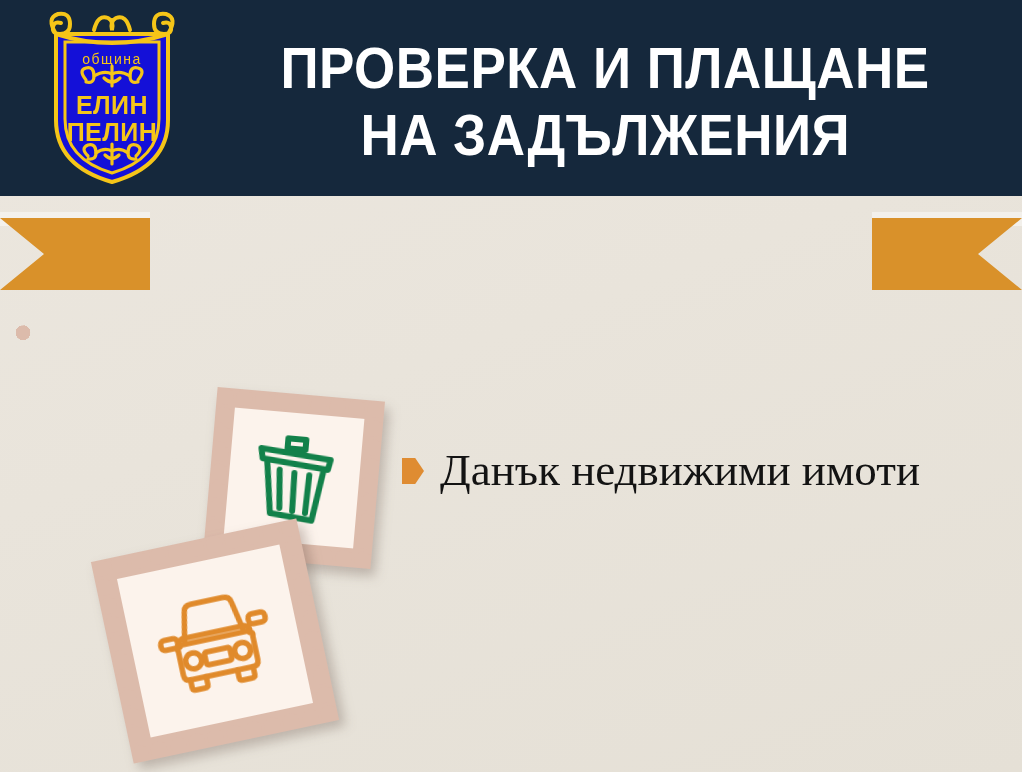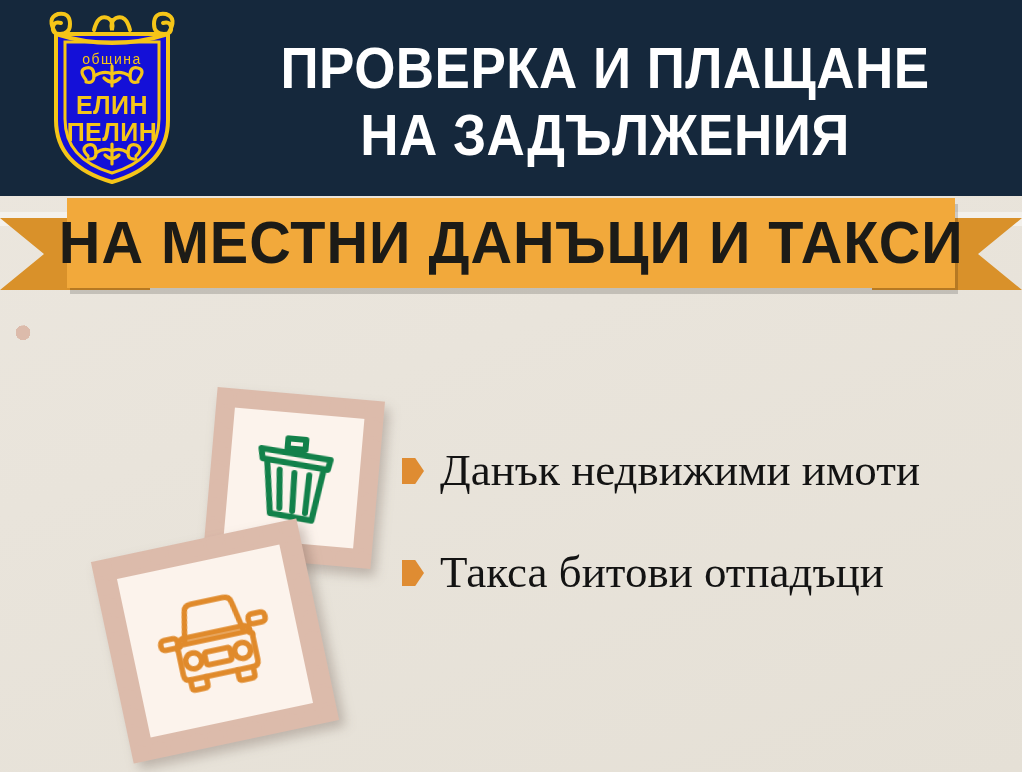--- a/index.html
+++ b/index.html
@@ -45,20 +45,21 @@
   
   .header-title {
     position: absolute;
     left: 190px;
     top: 22px;
     width: 830px;
     height: 160px;
     z-index: 7;
     display: flex;
     flex-direction: column;
+    align-items: center;
     justify-content: center;
     text-align: center;
   }
   .header-title .line {
     color: #ffffff;
     font-family: "Liberation Sans Narrow", "Liberation Sans", sans-serif;
     font-weight: bold;
     font-size: 57px;
     line-height: 1.18;
     letter-spacing: 0.5px;
@@ -255,23 +256,20 @@
   <div class="header-title">
     <div class="line">ПРОВЕРКА И ПЛАЩАНЕ</div>
     <div class="line">НА ЗАДЪЛЖЕНИЯ</div>
   </div>
 
   <div class="ribbon">
     <div class="ribbon-tail-shadow left"></div>
     <div class="ribbon-tail-shadow right"></div>
     <div class="ribbon-tail left"></div>
     <div class="ribbon-tail right"></div>
-    <div class="ribbon-main">
-      <div class="ribbon-text">НА МЕСТНИ ДАНЪЦИ И ТАКСИ</div>
-    </div>
   </div>
 
   <div class="stamp" id="stamp-house">
     <div class="scallops">
         <span style="left: 0px; top: 0px; width: 17px; height: 17px; background: rgb(220, 187, 171);"></span>
         <span style="left: 0px; top: 191px; width: 17px; height: 17px; background: rgb(220, 187, 171);"></span>
         <span style="left: 17.7273px; top: 0px; width: 17px; height: 17px; background: rgb(220, 187, 171);"></span>
         <span style="left: 17.7273px; top: 191px; width: 17px; height: 17px; background: rgb(220, 187, 171);"></span>
         <span style="left: 35.4545px; top: 0px; width: 17px; height: 17px; background: rgb(220, 187, 171);"></span>
         <span style="left: 35.4545px; top: 191px; width: 17px; height: 17px; background: rgb(220, 187, 171);"></span>
@@ -429,19 +427,15 @@
         <rect x="95" y="28" width="17" height="10" rx="4"></rect>
       </svg>
     </div>
   </div>
 
   <div class="bullet-list">
     <div class="bullet-row">
       <span class="bullet-marker"></span>
       <span class="bullet-text">Данък недвижими имоти</span>
     </div>
-    <div class="bullet-row">
-      <span class="bullet-marker"></span>
-      <span class="bullet-text">Такса битови отпадъци</span>
-    </div>
   </div>
 
 </div>
 
 </body></html>

